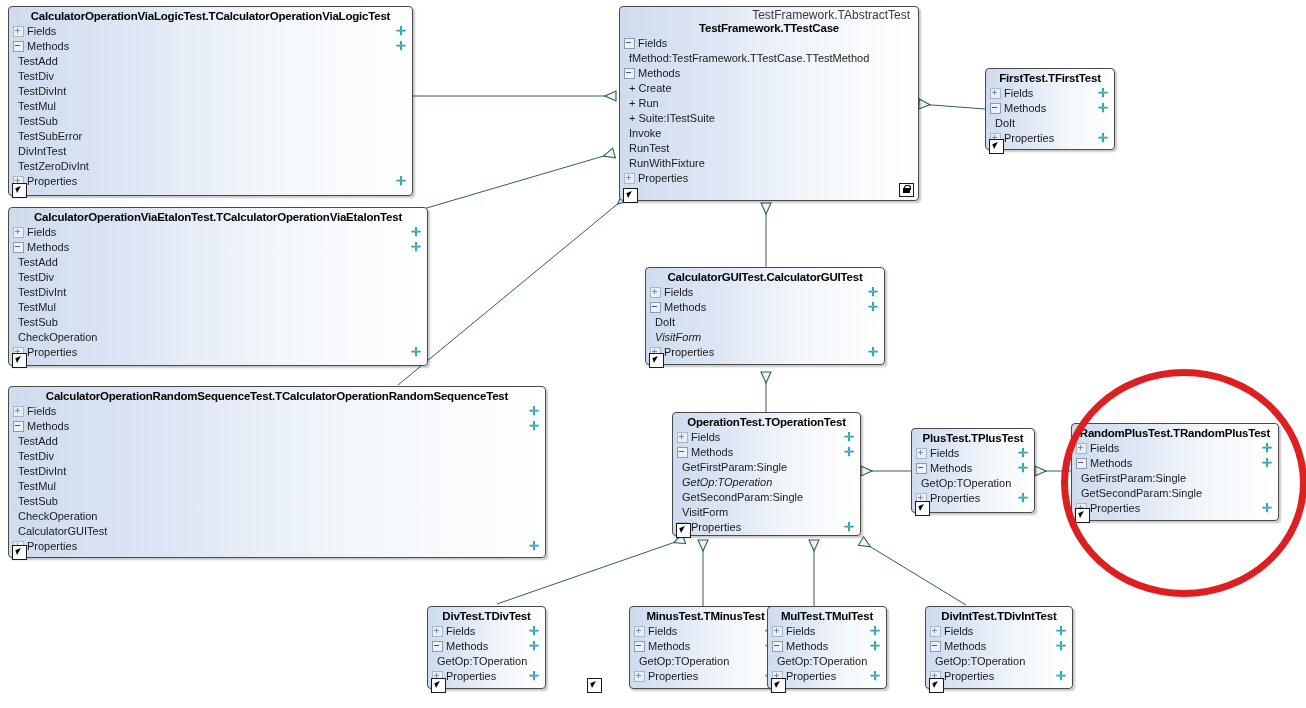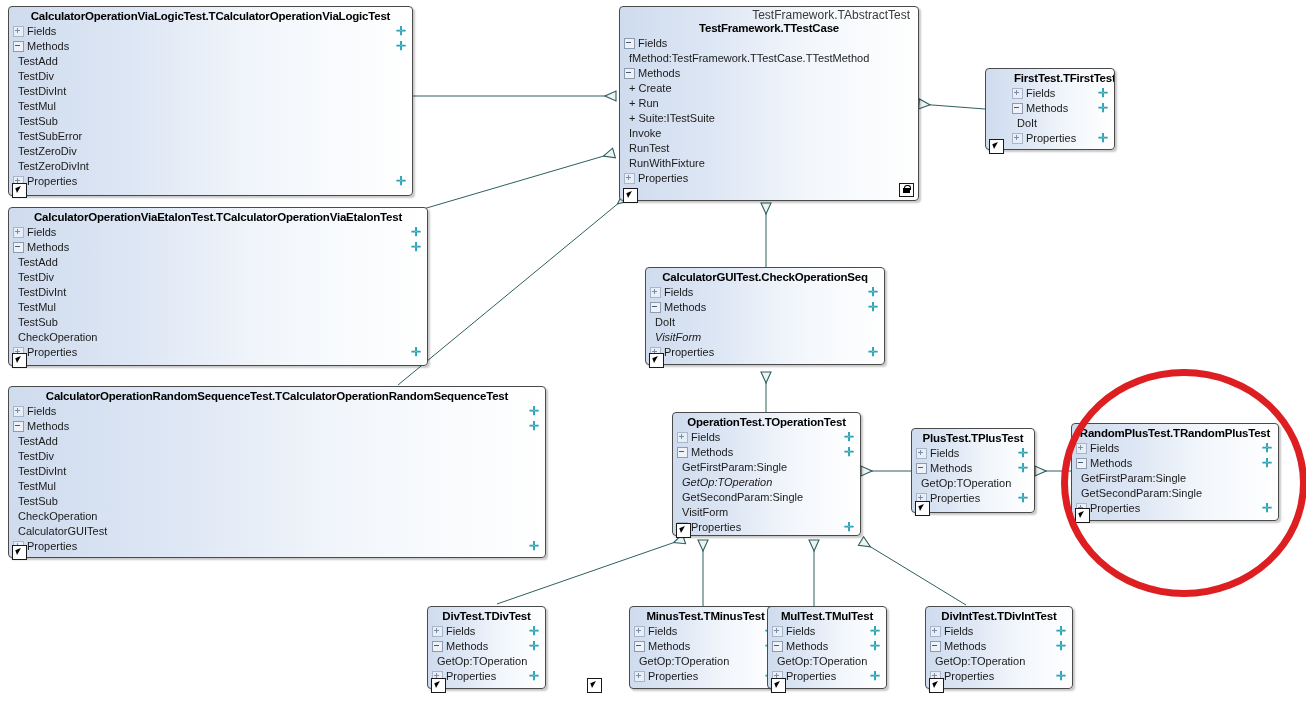--- a/index.html
+++ b/index.html
@@ -143,21 +143,21 @@
     <div class="row group">
       <span class="box-toggle"></span><span>Methods</span>
       <span class="plus">✛</span>
     </div>
     <div class="row"><span class="member">TestAdd</span></div>
     <div class="row"><span class="member">TestDiv</span></div>
     <div class="row"><span class="member">TestDivInt</span></div>
     <div class="row"><span class="member">TestMul</span></div>
     <div class="row"><span class="member">TestSub</span></div>
     <div class="row"><span class="member">TestSubError</span></div>
-    <div class="row"><span class="member">TestZeroDiv</span></div>
+    <div class="row"><span class="member">DivIntTest</span></div>
     <div class="row"><span class="member">TestZeroDivInt</span></div>
     <div class="row group">
       <span class="box-toggle faded plus-sign"></span><span>Properties</span>
       <span class="plus">✛</span>
     </div>
   </div>
   <div class="shortcut" style="left:12px;top:183px;"></div>
 
   <div class="uml" style="left:8px;top:207px;width:420px;height:159px;">
     <div class="title">CalculatorOperationViaEtalonTest.TCalculatorOperationViaEtalonTest</div>
@@ -222,40 +222,40 @@
     <div class="row"><span class="member">Invoke</span></div>
     <div class="row"><span class="member">RunTest</span></div>
     <div class="row"><span class="member">RunWithFixture</span></div>
     <div class="row group">
       <span class="box-toggle faded plus-sign"></span><span>Properties</span>
     </div>
     <div class="lockmark"></div>
   </div>
   <div class="shortcut" style="left:623px;top:188px;"></div>
 
-  <div class="uml" style="left:985px;top:68px;width:130px;height:82px;padding-left:22px;">
+  <div class="uml" style="left:985px;top:68px;width:130px;height:82px;">
     <div class="title">FirstTest.TFirstTest</div>
     <div class="row group">
       <span class="box-toggle faded plus-sign"></span><span>Fields</span>
       <span class="plus">✛</span>
     </div>
     <div class="row group">
       <span class="box-toggle"></span><span>Methods</span>
       <span class="plus">✛</span>
     </div>
     <div class="row"><span class="member">DoIt</span></div>
     <div class="row group">
       <span class="box-toggle faded plus-sign"></span><span>Properties</span>
       <span class="plus">✛</span>
     </div>
   </div>
   <div class="shortcut" style="left:989px;top:139px;"></div>
 
   <div class="uml" style="left:645px;top:267px;width:240px;height:98px;">
-    <div class="title">CalculatorGUITest.CheckOperationSeq</div>
+    <div class="title">CalculatorGUITest.CalculatorGUITest</div>
     <div class="row group">
       <span class="box-toggle faded plus-sign"></span><span>Fields</span>
       <span class="plus">✛</span>
     </div>
     <div class="row group">
       <span class="box-toggle"></span><span>Methods</span>
       <span class="plus">✛</span>
     </div>
     <div class="row"><span class="member">DoIt</span></div>
     <div class="row"><span class="member ital">VisitForm</span></div>

